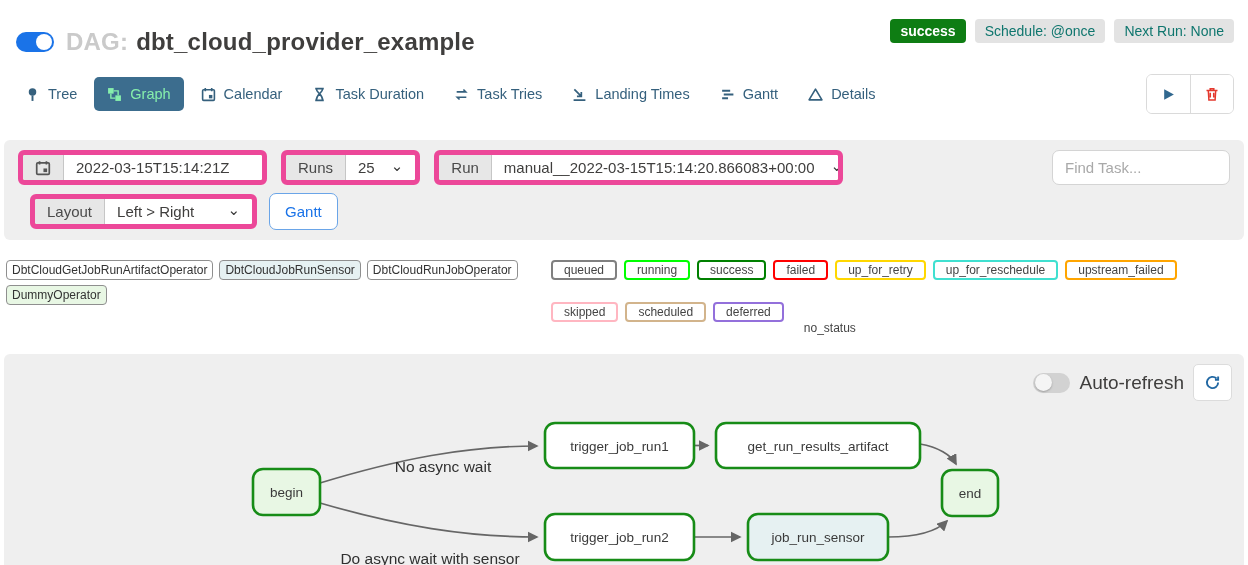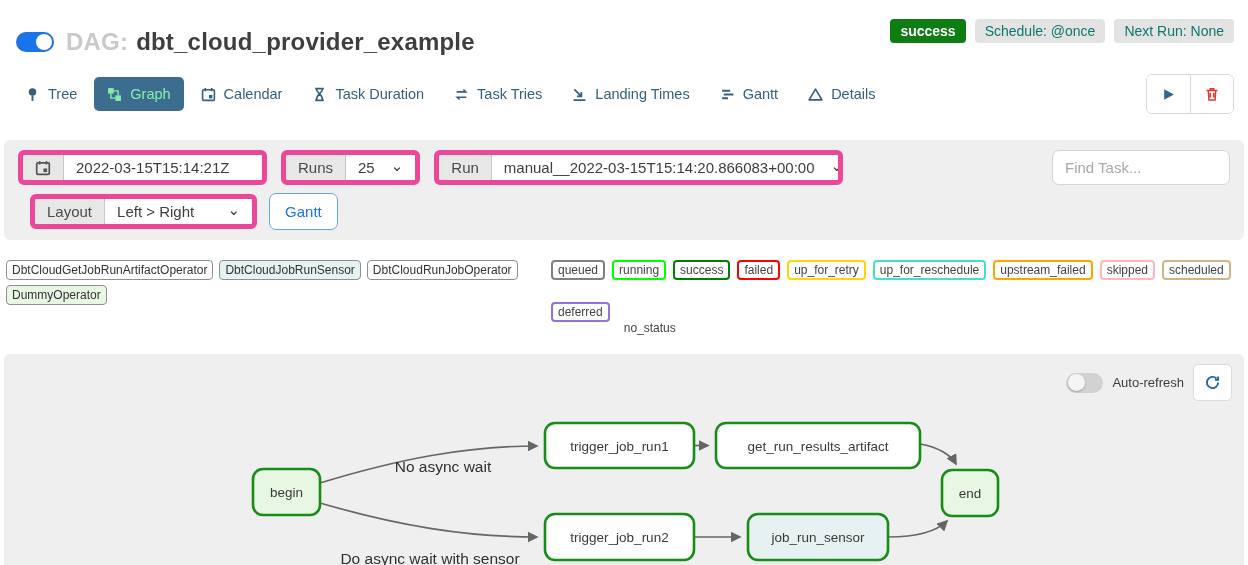--- a/index.html
+++ b/index.html
@@ -46,30 +46,30 @@
   .btn-update { height:37px; padding:0 15px; background:#fff; color:#1a73e8; font-size:15px;
     border:1.5px solid #6aa5e8; border-radius:7px; cursor:pointer; font-family:inherit; }
 
   
   .legend { display:flex; align-items:flex-start; padding:20px 8px 0 6px; }
   .legend-ops { width:545px; display:flex; flex-wrap:wrap; gap:5px 6px; }
   .legend-statuses { flex:1; display:flex; flex-wrap:wrap; gap:5px 7px; align-items:center; }
   .op-badge { font-size:12px; color:#333; border:1px solid #8f8f8f; border-radius:4px;
     padding:2px 5px; background:#fff; white-space:nowrap; }
   .status-badge { font-size:12px; color:#444; border:2px solid #888; border-radius:4px;
-    padding:1px 5px; background:#fff; white-space:nowrap; }
+    padding:1px 11px; background:#fff; white-space:nowrap; }
 
   
   .graph-panel { margin:16px 4px 0 4px; background:#efefef; border-radius:6px;
     height:248px; position:relative; }
   .autorefresh { position:absolute; top:10px; right:12px; display:flex; align-items:center; gap:9px; z-index:2; }
   .toggle-off { width:37px; height:20px; border-radius:10px; background:#d2d2d2; position:relative; cursor:pointer; }
   .toggle-off .knob { position:absolute; top:1.5px; left:2px; width:17px; height:17px; border-radius:50%;
     background:#f5f5f5; box-shadow:0 1px 2px rgba(0,0,0,.25); }
-  .autorefresh-label { font-size:13px; color:#3f3e3d; }
+  .autorefresh-label { font-size:19px; color:#3f3e3d; }
   .refresh-btn { width:39px; height:37px; background:#fff; border:1px solid #dcdcdc; border-radius:5px;
     display:grid; place-items:center; cursor:pointer; }
   .graph-svg { position:absolute; inset:0; width:100%; height:100%; }
   .node { cursor:pointer; }
   .node rect { stroke-width:2.6; }
   .node text { font-size:13.5px; fill:#3a3a3a; font-family:"Liberation Sans",sans-serif; }
   .edge { fill:none; stroke:#666; stroke-width:1.7; }
   .edge-label { font-size:15.5px; fill:#303030; font-family:"Liberation Sans",sans-serif; }
 </style>
 </head>

